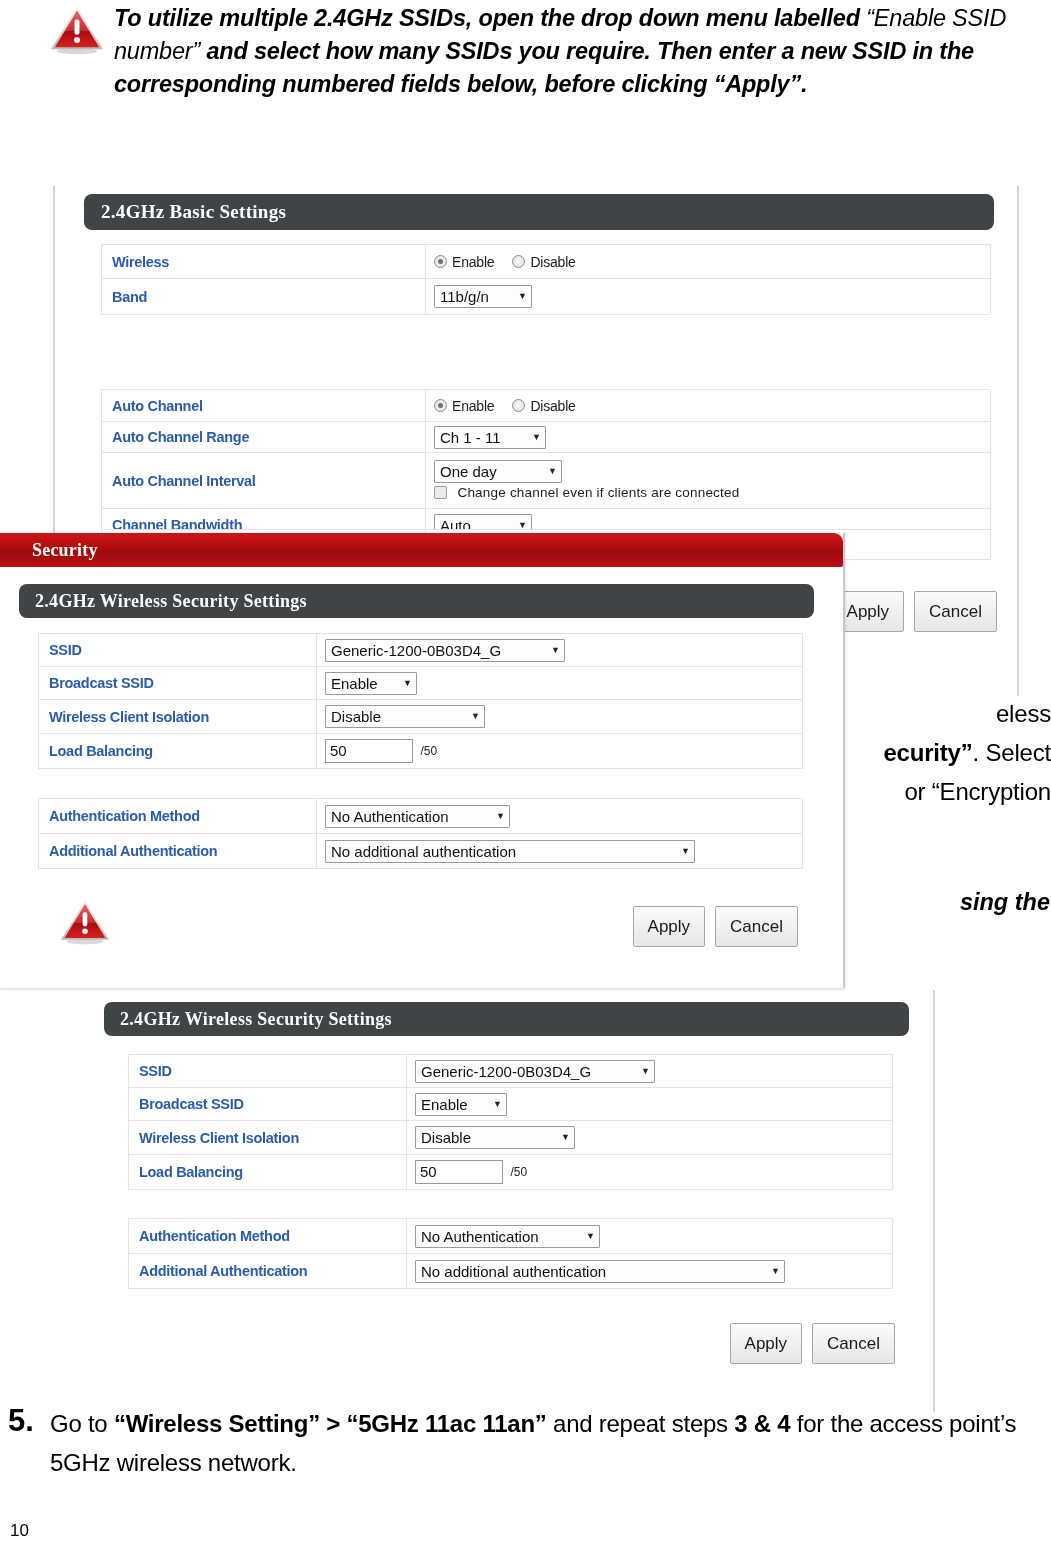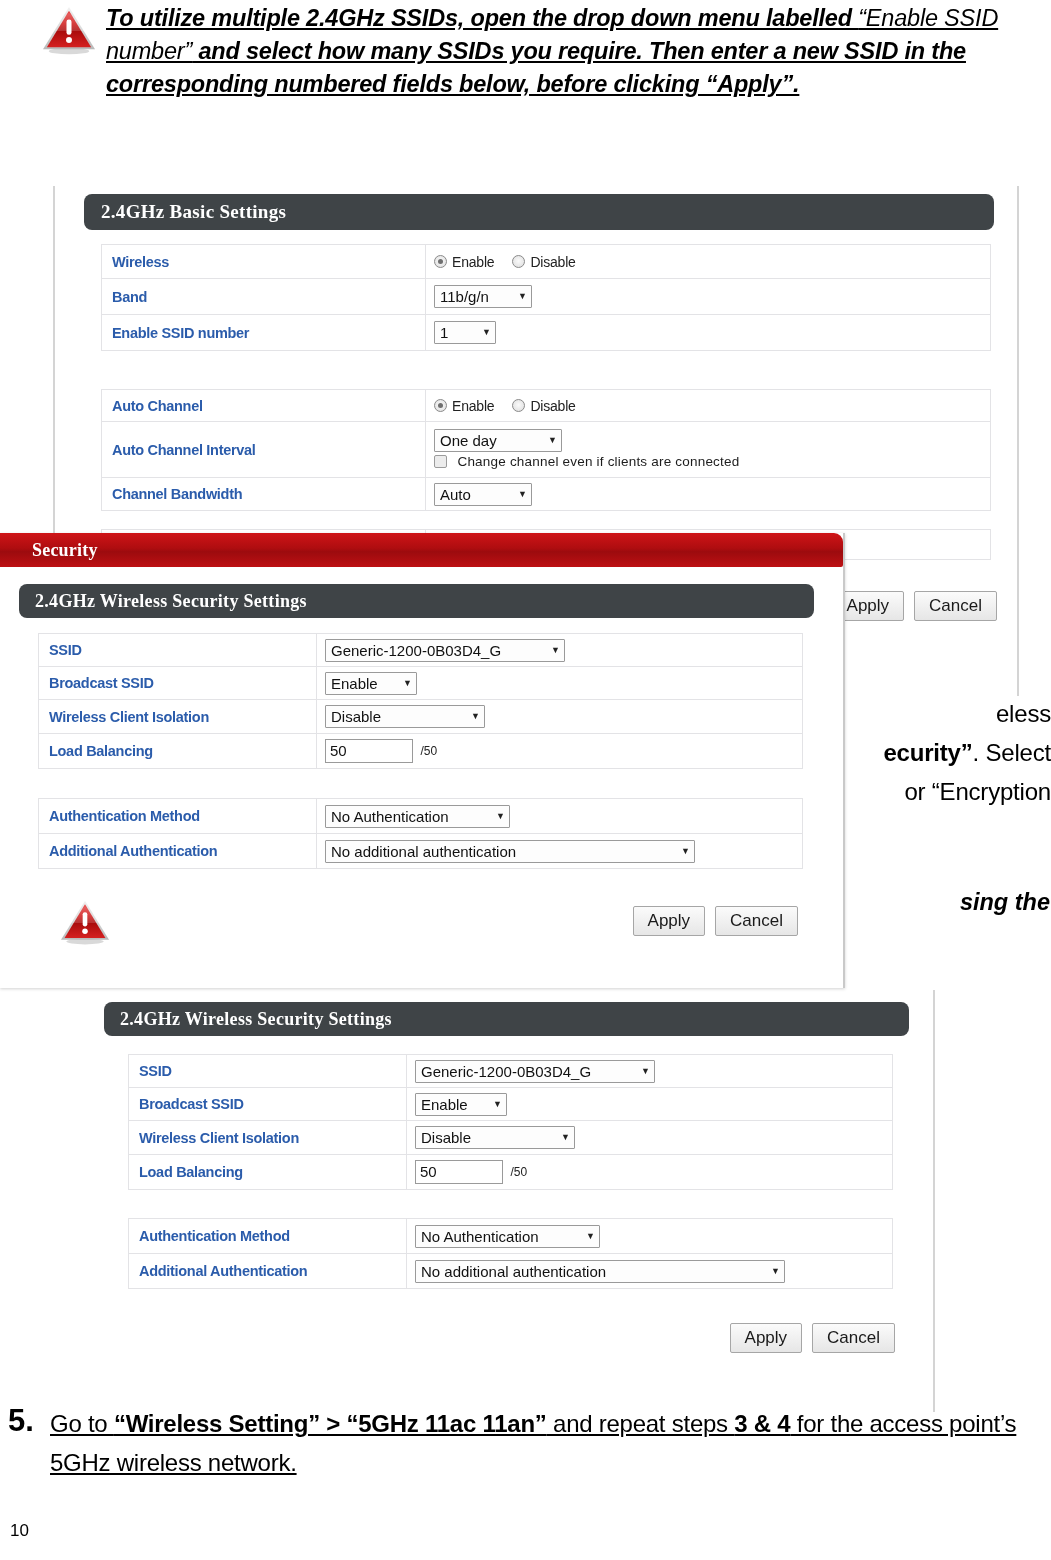--- a/index.html
+++ b/index.html
@@ -14,26 +14,25 @@
     height: 1560px;
     position: relative;
     font-family: "Liberation Sans", sans-serif;
     color: #000;
     overflow: hidden;
   }
 
   
   .note-block {
     position: absolute;
-    left: 40px;
+    left: 48px;
     top: 2px;
     width: 960px;
     display: flex;
     align-items: flex-start;
-    text-decoration: underline;
   }
   .warn-icon {
     width: 58px;
     height: 52px;
     flex: 0 0 58px;
     margin-top: 2px;
   }
   .note-text {
     margin-left: 8px;
     font-size: 23.5px;
@@ -173,21 +172,21 @@
   }
   .btn {
     display: inline-flex;
     align-items: center;
     justify-content: center;
     background: linear-gradient(#fbfbfb, #e6e6e6);
     border: 1px solid #a6a6a6;
     border-radius: 2px;
     font-size: 17px;
     color: #1a1a1a;
-    height: 30px;
+    height: 41px;
     padding: 0 14px;
     font-family: "Liberation Sans", sans-serif;
   }
 
   
   #panel-basic { left: 53px; top: 186px; width: 966px; height: 510px; }
   #panel-basic .frame-line-left  { left: 0px;   top: 0;  height: 510px; }
   #panel-basic .frame-line-right { right: 0px;  top: 0;  height: 510px; }
   #panel-basic .panel-header {
     position: absolute; left: 31px; top: 8px; width: 910px; height: 36px;
@@ -268,21 +267,21 @@
   
   .step5 {
     position: absolute; left: 8px; top: 1404px; width: 1035px;
     display: flex; align-items: flex-start;
   }
   .step5 .num {
     font-size: 31px; font-weight: bold; line-height: 34px;
     width: 42px; flex: 0 0 42px;
   }
   .step5 .txt5 {
-    font-size: 24px; line-height: 39px; letter-spacing: -0.25px; text-decoration: underline;
+    font-size: 24px; line-height: 39px; letter-spacing: -0.25px;
   }
   .step5 .txt5 .b { font-weight: bold; }
 
   .page-num {
     position: absolute; left: 10px; top: 1521px;
     font-size: 17px; color: #000;
   }
   .margin-rule {
     position: absolute; left: 933px; top: 1390px; width: 2px; height: 22px;
     background: #d4d4d4;
@@ -347,43 +346,43 @@
     </tr>
     <tr>
       <td class="lbl" style="height:36px;">Band</td>
       <td class="val">
         <span class="sel" style="min-width:98px;">
           <span>11b/g/n</span>
           <span class="caret">▼</span>
         </span>
       </td>
     </tr>
-    <tr>
-      <td class="lbl" style="height:36px;">Enable SSID number</td>
-      <td class="val">
-        <span class="sel" style="min-width:62px;">
-          <span>1</span>
-          <span class="caret">▼</span>
-        </span>
-      </td>
-    </tr>
   </tbody>
     </table>
 
   <table class="ftable grp2">
     <tbody>
         <tr>
       <td class="lbl" style="width:324px;height:32px;margin-top:24px;">Auto Channel</td>
       <td class="val">
         <div class="radio-row">
           <span class="radio on"></span>
           <span class="radio-label">Enable</span>
           <span class="radio"></span>
           <span class="radio-label">Disable</span>
         </div>
+      </td>
+    </tr>
+    <tr>
+      <td class="lbl" style="height:31px;">Auto Channel Range</td>
+      <td class="val">
+        <span class="sel" style="min-width:112px;">
+          <span>Ch 1 - 11</span>
+          <span class="caret">▼</span>
+        </span>
       </td>
     </tr>
     <tr>
       <td class="lbl" style="height:56px;">Auto Channel Interval</td>
       <td class="val" style="padding-top:4px;padding-bottom:4px;">
         <div>
           <span class="sel" style="min-width:128px;">
             <span>One day</span>
             <span class="caret">▼</span>
           </span>

